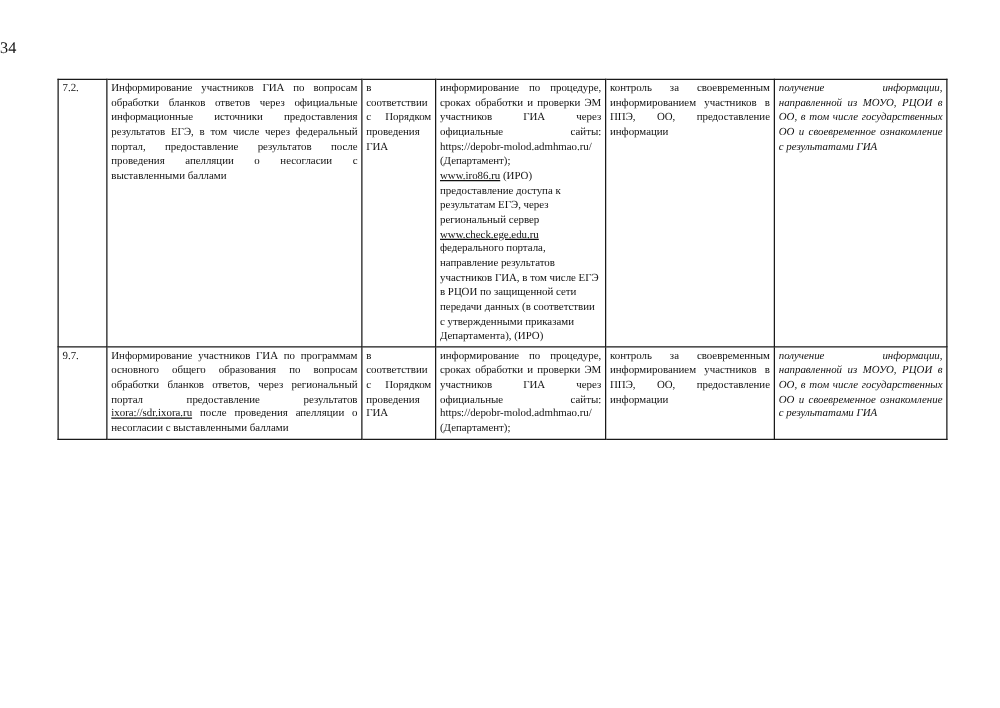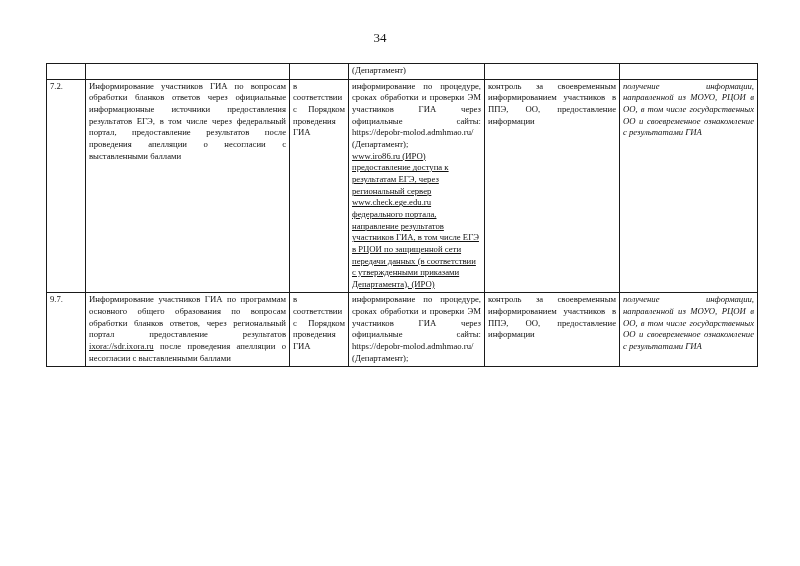--- a/index.html
+++ b/index.html
@@ -11,21 +11,21 @@
     overflow:hidden;
   }
   .page{
     position:relative;
     width:800px;height:566px;
     box-sizing:border-box;
   }
   .page-number{
     position:absolute;
     top:30px;left:0;width:760px;
-    text-align:center;
+    text-align:left;
     font-size:13px;
     font-family:"Liberation Serif", serif;
     color:#151515;
   }
   .table-wrap{
     position:absolute;
     left:46px;top:63px;
     width:711px;
   }
   table.doc-table{
@@ -50,49 +50,41 @@
   td.col-term{ text-align:center; }
   td.col-src{ text-align:justify; }
   td.col-ctrl{ text-align:justify; }
   td.col-res{ text-align:justify;font-style:italic; }
 
   
   td p{ margin:0; text-align:justify; }
   td p:last-child{ }
 
   .u{ text-decoration:underline; }
-  .nostretch{ text-align:left !important;text-decoration:underline; }
+  .nostretch{ text-align:left !important; }
 </style>
 </head>
 <body>
 
 <div class="page">
 
   <div class="page-number">34</div>
 
   <div class="table-wrap">
     <table class="doc-table">
       <colgroup>
         <col style="width:39px">
         <col style="width:204px">
         <col style="width:59px">
         <col style="width:136px">
         <col style="width:135px">
         <col style="width:138px">
       </colgroup>
       <tbody>
 
-        <tr>
-          <td class="col-num"></td>
-          <td class="col-desc"></td>
-          <td class="col-term"></td>
-          <td class="col-src">(Департамент)</td>
-          <td class="col-ctrl"></td>
-          <td class="col-res"></td>
-        </tr>
 
         <tr>
           <td class="col-num">7.2.</td>
           <td class="col-desc">Информирование участников ГИА по вопросам обработки бланков ответов через официальные информационные источники предоставления результатов ЕГЭ, в том числе через федеральный портал, предоставление результатов после проведения апелляции о несогласии с выставленными баллами</td>
           <td class="col-term">в соответствии с Порядком проведения ГИА</td>
           <td class="col-src">
             <p>информирование по процедуре, сроках обработки и проверки ЭМ участников ГИА через официальные сайты: https://depobr-molod.admhmao.ru/ (Департамент);</p>
             <p class="nostretch"><a class="u" href="#" style="color:inherit;">www.iro86.ru</a> <span>(ИРО) предоставление доступа к результатам ЕГЭ, через региональный сервер</span></p>
             <p class="nostretch"><a class="u" href="#" style="color:inherit;">www.check.ege.edu.ru</a> <span>федерального портала, направление результатов участников ГИА, в том числе ЕГЭ в РЦОИ по защищенной сети передачи данных (в соответствии с утвержденными приказами Департамента), (ИРО)</span></p>
           </td>

